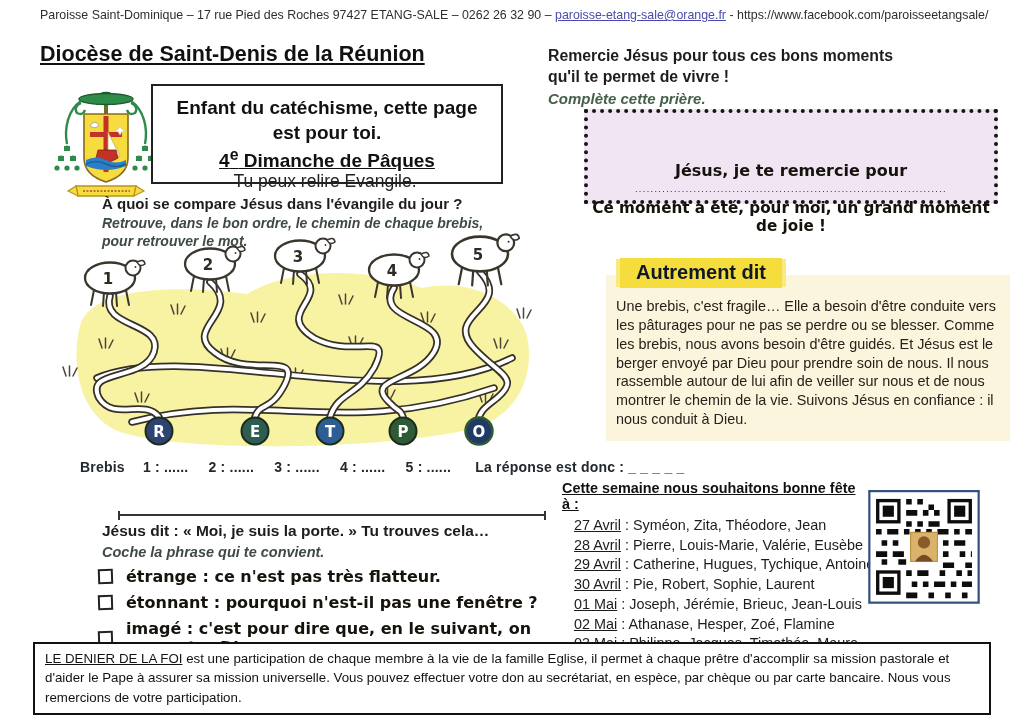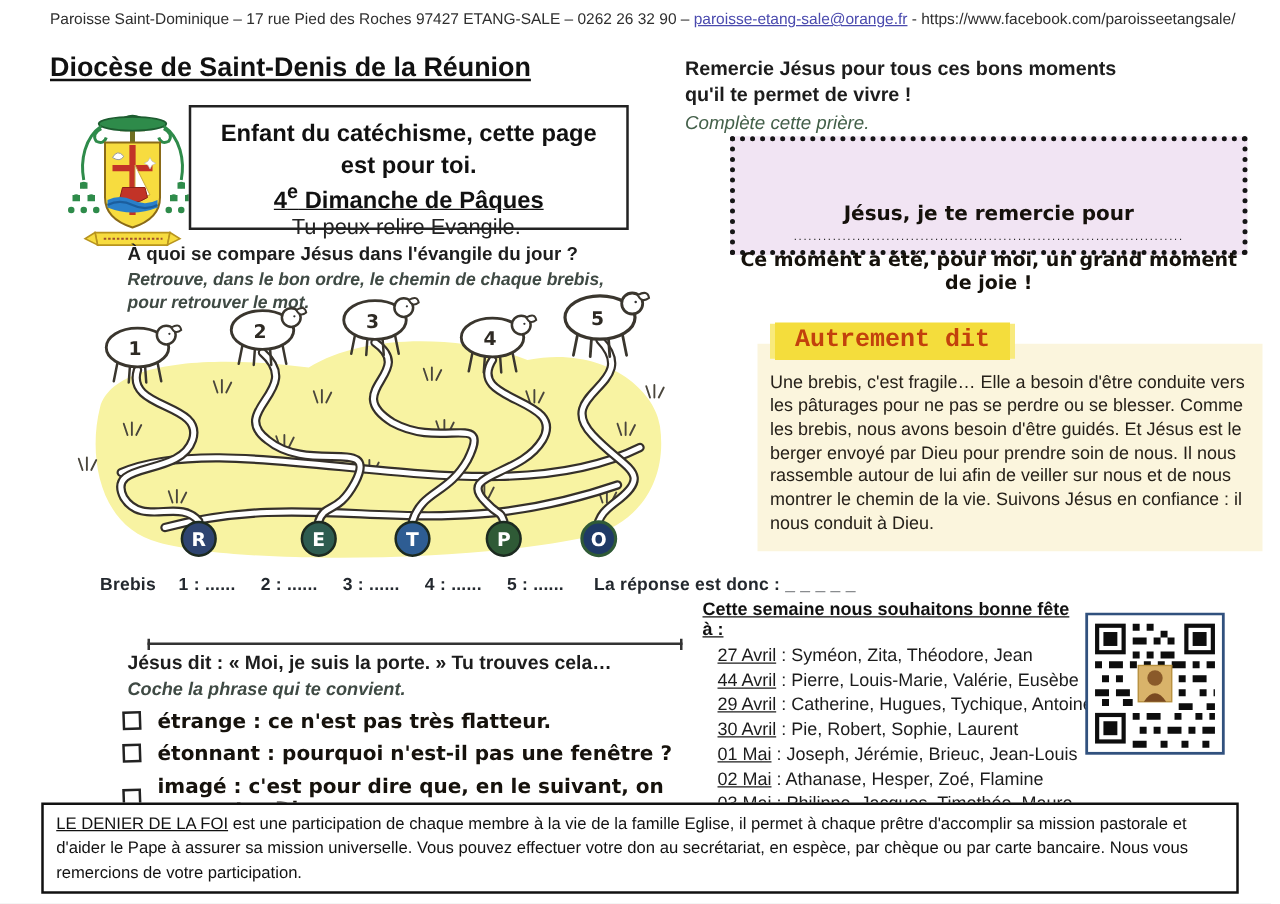--- a/index.html
+++ b/index.html
@@ -39,31 +39,31 @@
   .quiz-prompt { top: 522px; left: 102px; font-size: 15.5px; font-weight: bold; color:#1d1d1d; }
   .quiz-instruction { top: 544px; left: 102px; font-size: 14.5px; font-style: italic; font-weight:600; color:#3f4a44; }
   .quiz-options { top: 567px; left: 98px; width: 440px; }
   .quiz-option-row { display: flex; align-items: center; margin-bottom: 7px; }
   .quiz-checkbox { width: 15px; height: 15px; border: 2px solid #222; margin-right: 13px;
     transform: rotate(-2deg); flex: 0 0 auto; cursor: pointer; background:#fff; }
   .quiz-option-label { font-family: "DejaVu Sans", sans-serif; font-size: 16px; font-weight: 600; color:#16120c; }
 
   
   .thanks-heading { top: 46px; left: 548px; width: 440px; font-size: 15.8px; font-weight: bold; color:#1d1d1d; line-height: 1.3; }
-  .prayer-instruction { top: 90px; left: 548px; font-size: 15px; font-style: italic; font-weight: 400; color: #44604a; }
+  .prayer-instruction { top: 90px; left: 548px; font-size: 15px; font-style: italic; font-weight: 700; color: #44604a; }
   .prayer-box { top: 109px; left: 584px; width: 414px; height: 95px; background: #f1e4f3;
     border: 4px dotted #161616; text-align: center; padding-top: 11px; }
   .prayer-line-1 { font-family: "DejaVu Sans", sans-serif; font-size: 16px; font-weight: 600; color:#15110b;margin-top:37px; }
   .prayer-dotted-line { margin-top: 5px; font-size: 9px; letter-spacing: 1.4px; color:#222; line-height: 1; }
   .prayer-line-2 { margin-top: 5px; font-family: "DejaVu Sans", sans-serif; font-size: 15.2px; font-weight: 700; color:#15110b; }
 
   .autrement { top: 258px; left: 606px; width: 404px; }
   .autrement-heading { position: relative; z-index: 2; display: inline-block; margin-left: 14px;
-    background: #f4dd3c; padding: 3px 16px 4px; font-size: 20px; font-weight: bold; color:#c2410c;
-    box-shadow: -5px 0 0 -1px #f8ea7d, 5px 0 0 -1px #f8ea7d; font-family: Liberation Mono, monospace; }
+    background: #f4dd3c; padding: 3px 16px 4px; font-size: 20px; font-weight: bold; color:#0f172a;
+    box-shadow: -5px 0 0 -1px #f8ea7d, 5px 0 0 -1px #f8ea7d; }
   .autrement-body { position: relative; z-index: 1; margin-top: -13px; background: #fbf5dd;
     padding: 22px 12px 12px 10px; font-size: 14.4px; line-height: 1.31; color:#26211a; }
 
   .feast { top: 480px; left: 562px; width: 305px; }
   .feast-heading { font-size: 14.4px; font-weight: bold; text-decoration: underline; color:#111; margin-bottom: 4px; }
   .feast-row { font-size: 14.4px; line-height: 19.7px; color:#1c1c1c; white-space: nowrap; margin-left: 12px; }
   .qr { top: 490px; left: 868px; }
 
   
   .footer-box { top: 642px; left: 33px; width: 958px; border: 2px solid #111;
@@ -264,21 +264,21 @@
   </div>
 
   <div class="abs autrement">
     <span class="autrement-heading">Autrement dit</span>
     <div class="autrement-body">Une brebis, c'est fragile… Elle a besoin d'être conduite vers les pâturages pour ne pas se perdre ou se blesser. Comme les brebis, nous avons besoin d'être guidés. Et Jésus est le berger envoyé par Dieu pour prendre soin de nous. Il nous rassemble autour de lui afin de veiller sur nous et de nous montrer le chemin de la vie. Suivons Jésus en confiance : il nous conduit à Dieu.</div>
   </div>
 
   <div class="abs feast">
     <div class="feast-heading">Cette semaine nous souhaitons bonne fête à :</div>
     <div class="feast-row"><span class="u">27 Avril</span><span> : </span><span>Syméon, Zita, Théodore, Jean</span></div>
-    <div class="feast-row"><span class="u">44 Avril</span><span> : </span><span>Pierre, Louis-Marie, Valérie, Eusèbe</span></div>
+    <div class="feast-row"><span class="u">28 Avril</span><span> : </span><span>Pierre, Louis-Marie, Valérie, Eusèbe</span></div>
     <div class="feast-row"><span class="u">29 Avril</span><span> : </span><span>Catherine, Hugues, Tychique, Antoine</span></div>
     <div class="feast-row"><span class="u">30 Avril</span><span> : </span><span>Pie, Robert, Sophie, Laurent</span></div>
     <div class="feast-row"><span class="u">01 Mai</span><span> : </span><span>Joseph, Jérémie, Brieuc, Jean-Louis</span></div>
     <div class="feast-row"><span class="u">02 Mai</span><span> : </span><span>Athanase, Hesper, Zoé, Flamine</span></div>
     <div class="feast-row"><span class="u">03 Mai</span><span> : </span><span>Philippe, Jacques, Timothée, Maure</span></div>
   </div>
 
   <svg class="abs qr" width="112" height="116" viewBox="0 0 100 104">
     <rect x="1" y="1" width="98" height="100" fill="#fff" stroke="#31517e" stroke-width="2"></rect>
     <g fill="#0d0d0d">

